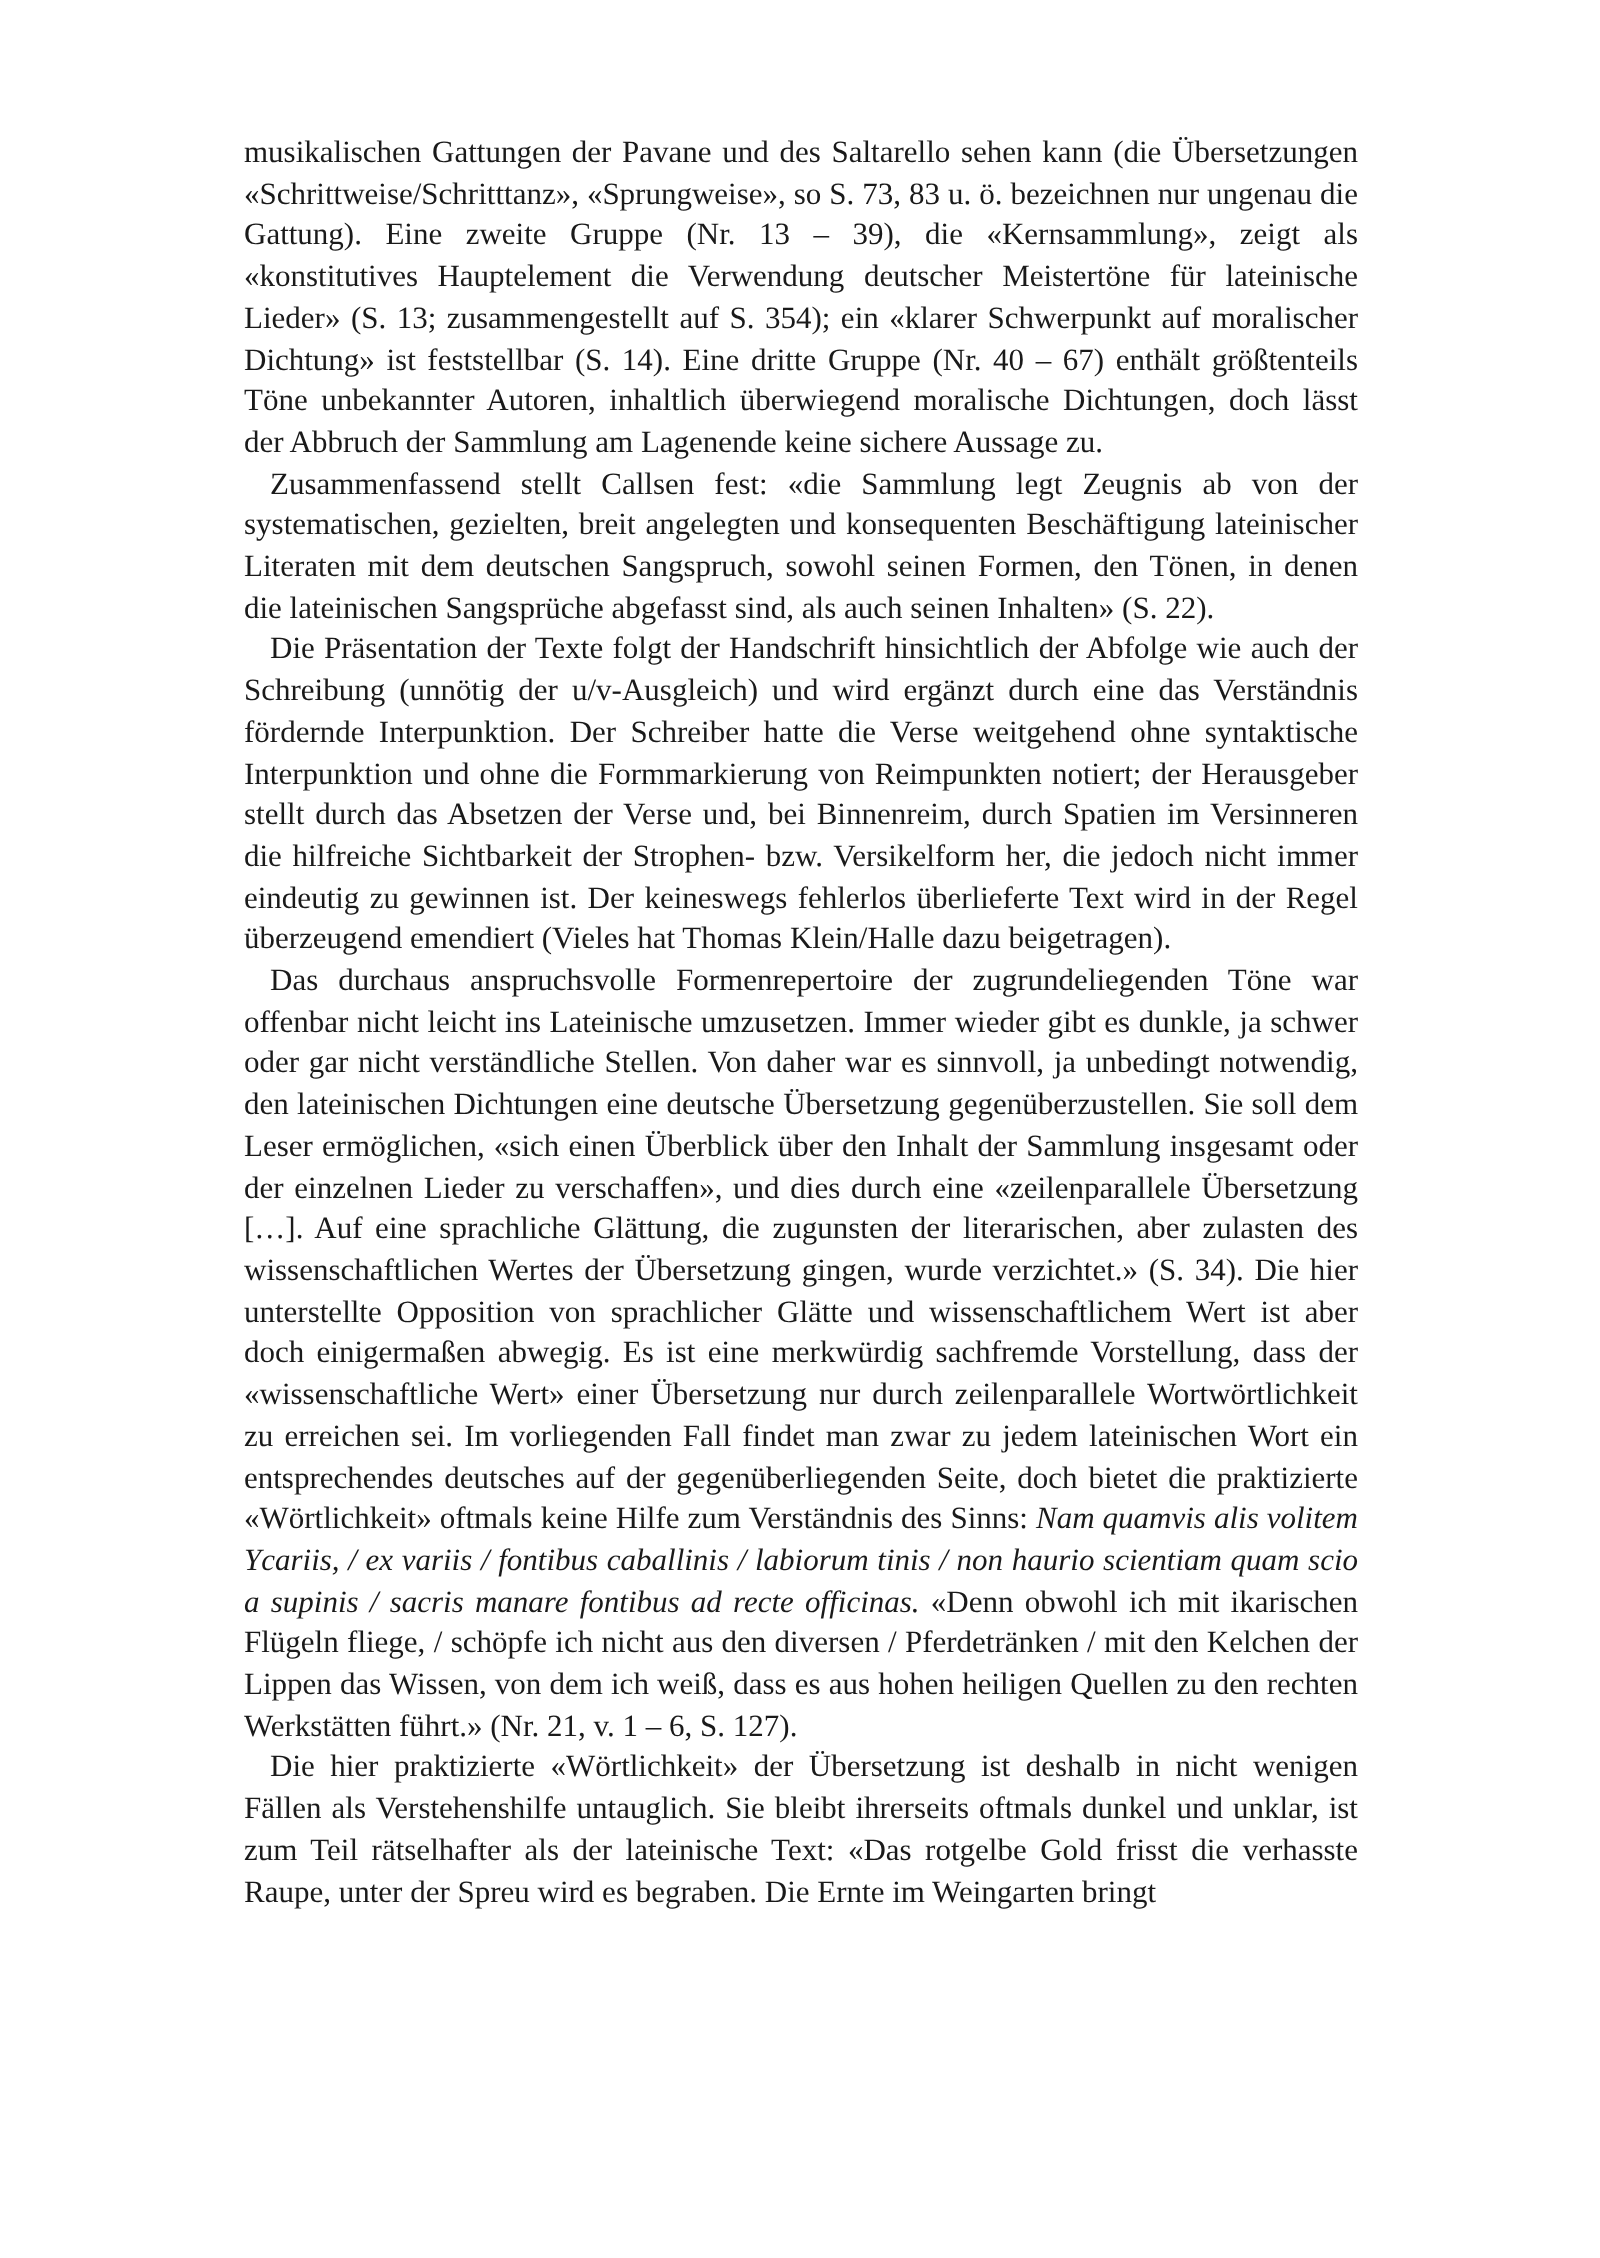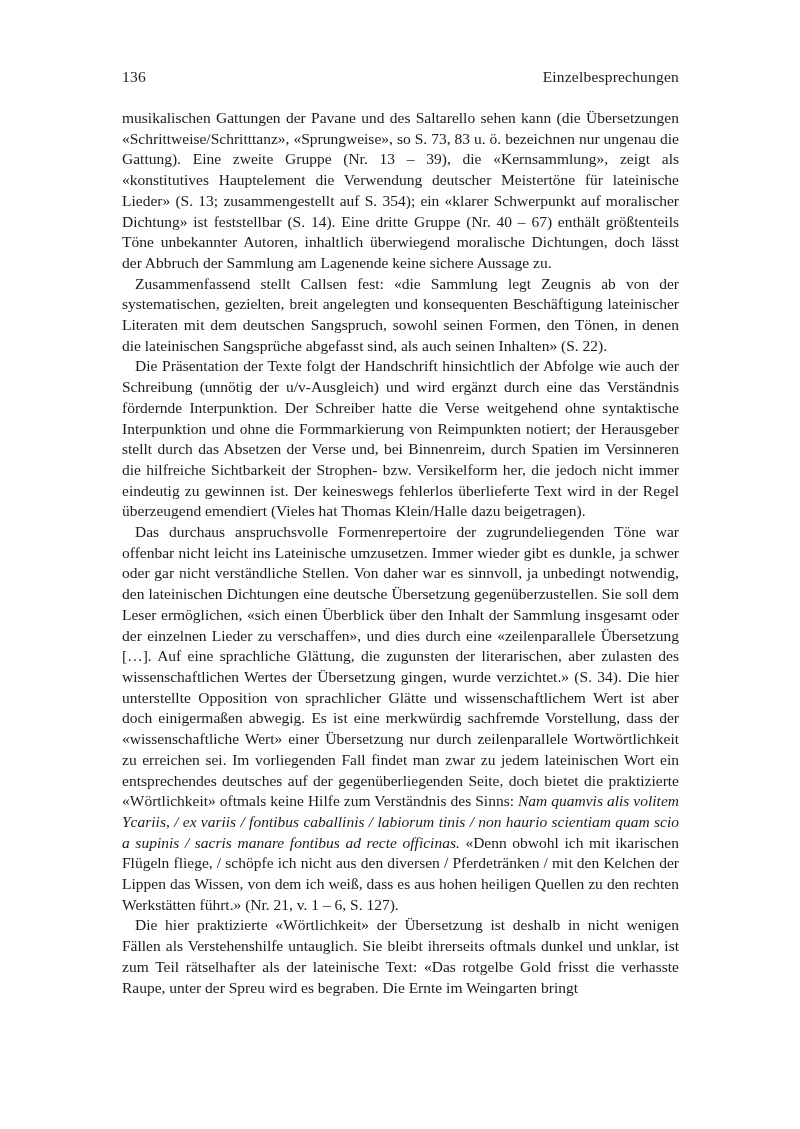--- a/index.html
+++ b/index.html
@@ -52,24 +52,20 @@
   .italic {
     font-style: italic;
   }
 </style>
 </head>
 <body>
 
 <div class="page">
   <div class="text-area">
 
-    <div class="running-header">
-      <span class="page-number">136</span>
-      <span class="running-title">Einzelbesprechungen</span>
-    </div>
 
     <div class="body-text">
       <p class="para">musikalischen Gattungen der Pavane und des Saltarello sehen kann (die Übersetzungen «Schrittweise/Schritttanz», «Sprungweise», so S. 73, 83 u. ö. bezeichnen nur ungenau die Gattung). Eine zweite Gruppe (Nr. 13 – 39), die «Kernsammlung», zeigt als «konstitutives Hauptelement die Verwendung deutscher Meistertöne für lateinische Lieder» (S. 13; zusammengestellt auf S. 354); ein «klarer Schwerpunkt auf moralischer Dichtung» ist feststellbar (S. 14). Eine dritte Gruppe (Nr. 40 – 67) enthält größtenteils Töne unbekannter Autoren, inhaltlich überwiegend moralische Dichtungen, doch lässt der Abbruch der Sammlung am Lagenende keine sichere Aussage zu.</p>
 
       <p class="para indent">Zusammenfassend stellt Callsen fest: «die Sammlung legt Zeugnis ab von der systematischen, gezielten, breit angelegten und konsequenten Beschäftigung lateinischer Literaten mit dem deutschen Sangspruch, sowohl seinen Formen, den Tönen, in denen die lateinischen Sangsprüche abgefasst sind, als auch seinen Inhalten» (S. 22).</p>
 
       <p class="para indent">Die Präsentation der Texte folgt der Handschrift hinsichtlich der Abfolge wie auch der Schreibung (unnötig der u/v-Ausgleich) und wird ergänzt durch eine das Verständnis fördernde Interpunktion. Der Schreiber hatte die Verse weitgehend ohne syntaktische Interpunktion und ohne die Formmarkierung von Reimpunkten notiert; der Herausgeber stellt durch das Absetzen der Verse und, bei Binnenreim, durch Spatien im Versinneren die hilfreiche Sichtbarkeit der Strophen- bzw. Versikelform her, die jedoch nicht immer eindeutig zu gewinnen ist. Der keineswegs fehlerlos überlieferte Text wird in der Regel überzeugend emendiert (Vieles hat Thomas Klein/Halle dazu beigetragen).</p>
 
       <p class="para indent"><span>Das durchaus anspruchsvolle Formenrepertoire der zugrundeliegenden Töne war offenbar nicht leicht ins Lateinische umzusetzen. Immer wieder gibt es dunkle, ja schwer oder gar nicht verständliche Stellen. Von daher war es sinnvoll, ja unbedingt notwendig, den lateinischen Dichtungen eine deutsche Übersetzung gegenüberzustellen. Sie soll dem Leser ermöglichen, «sich einen Überblick über den Inhalt der Sammlung insgesamt oder der einzelnen Lieder zu verschaffen», und dies durch eine «zeilenparallele Übersetzung […]. Auf eine sprachliche Glättung, die zugunsten der literarischen, aber zulasten des wissenschaftlichen Wertes der Übersetzung gingen, wurde verzichtet.» (S. 34). Die hier unterstellte Opposition von sprachlicher Glätte und wissenschaftlichem Wert ist aber doch einigermaßen abwegig. Es ist eine merkwürdig sachfremde Vorstellung, dass der «wissenschaftliche Wert» einer Übersetzung nur durch zeilenparallele Wortwörtlichkeit zu erreichen sei. Im vorliegenden Fall findet man zwar zu jedem lateinischen Wort ein entsprechendes deutsches auf der gegenüberliegenden Seite, doch bietet die praktizierte «Wörtlichkeit» oftmals keine Hilfe zum Verständnis des Sinns: </span><span class="italic">Nam quamvis alis volitem Ycariis, / ex variis / fontibus caballinis / labiorum tinis / non haurio scientiam quam scio a supinis / sacris manare fontibus ad recte officinas.</span><span> «Denn obwohl ich mit ikarischen Flügeln fliege, / schöpfe ich nicht aus den diversen / Pferdetränken / mit den Kelchen der Lippen das Wissen, von dem ich weiß, dass es aus hohen heiligen Quellen zu den rechten Werkstätten führt.» (Nr. 21, v. 1 – 6, S. 127).</span></p>
 

